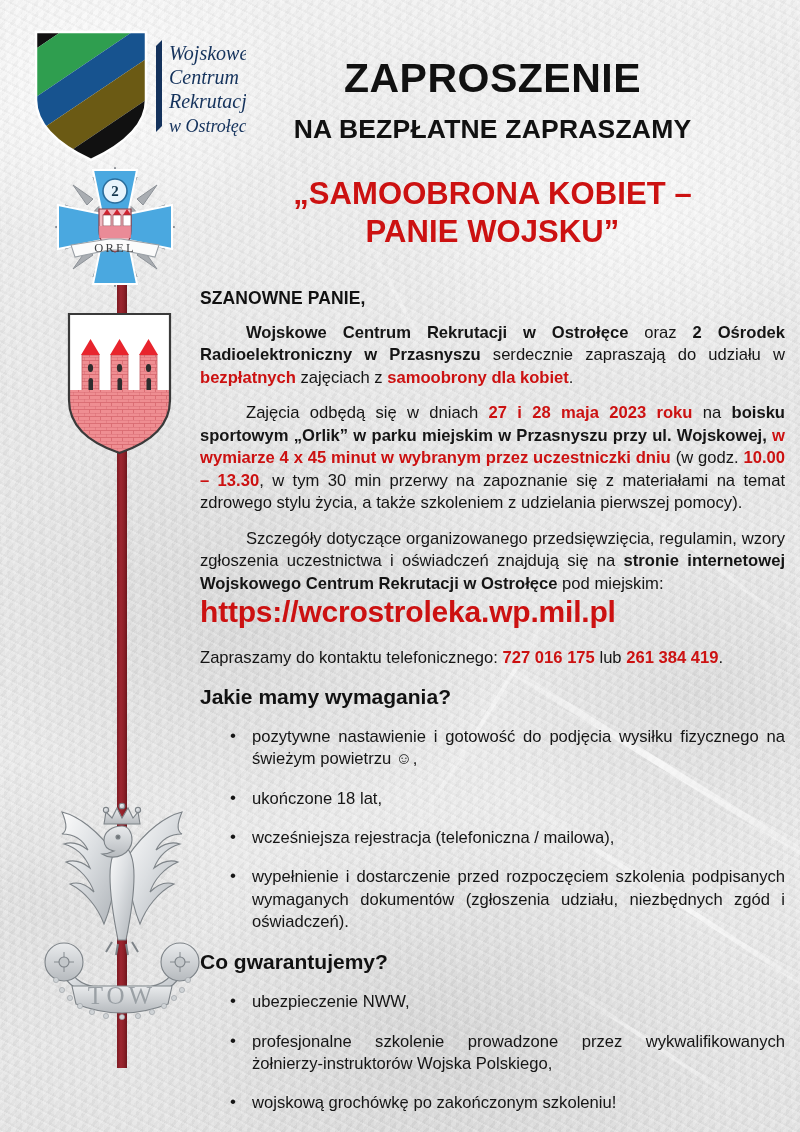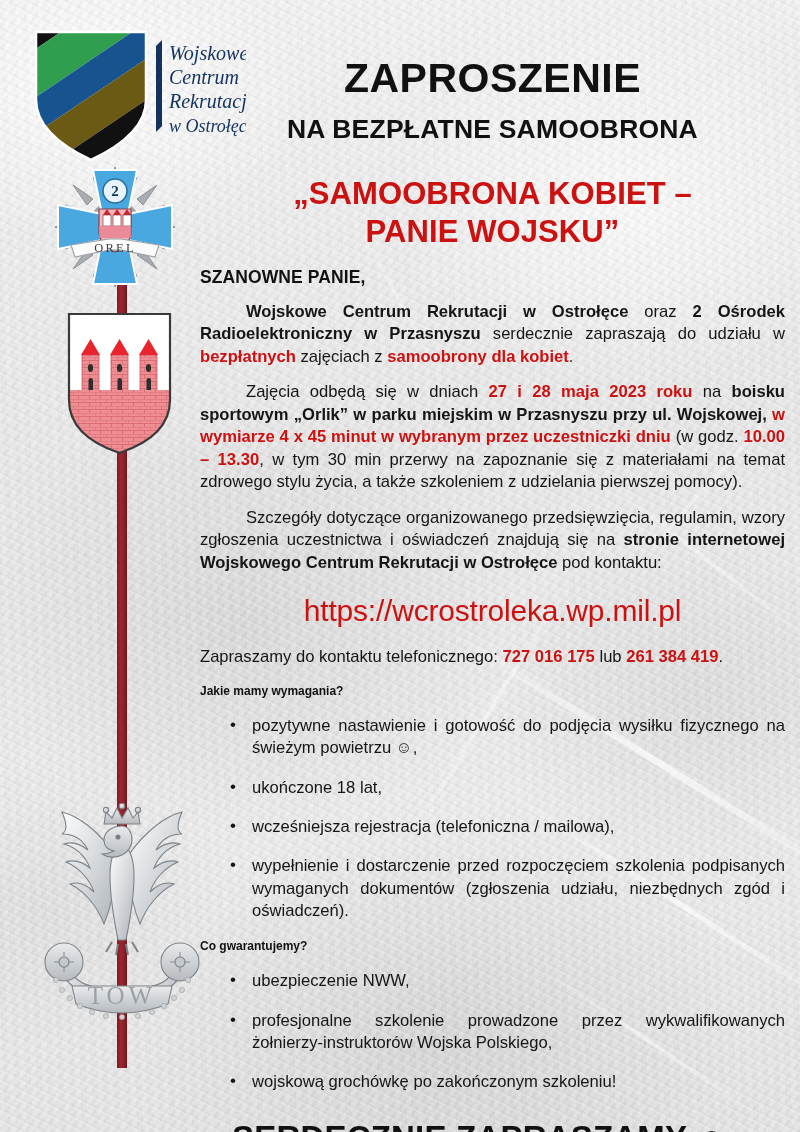--- a/index.html
+++ b/index.html
@@ -68,36 +68,36 @@
   }
   .h2 {
     font-size:26.5px; font-weight:bold; text-align:center;
     margin-top:14px; letter-spacing:.2px; color:#111;
   }
   .h3 {
     font-size:31px; font-weight:bold; text-align:center; color:#cc1111;
     margin-top:30px; line-height:1.24; letter-spacing:.1px;
   }
   .salutation {
-    font-size:17.5px; font-weight:bold; margin-top:15px; color:#111;
+    font-size:17.5px; font-weight:bold; margin-top:36px; color:#111;
     letter-spacing:.1px;
   }
   p.body {
     font-size:16.6px; line-height:1.355; text-align:justify;
     text-indent:46px; margin-top:13px; color:#151515;
   }
   b { font-weight:bold;margin-top:32px; }
   .red { color:#cc1111; }
   .url {
-    display:block; text-align:center; color:#cc1111;
-    font-size:30px; font-weight:normal; margin-top:20px; letter-spacing:-.2px;
+    display:block; color:#cc1111;
+    font-size:30px; font-weight:bold; letter-spacing:-.2px;
     text-decoration:none;
   }
   .contact { font-size:16.6px; margin-top:19px; color:#151515; }
-  .qhead { font-size:12px; font-weight:bold; margin-top:17px; color:#111; }
+  .qhead { font-size:21px; font-weight:bold; margin-top:17px; color:#111; }
   ul { list-style:none; margin-top:7px; }
   li {
     font-size:16.6px; line-height:1.345; text-align:justify;
     padding-left:52px; position:relative; margin-top:17px; color:#151515;
   }
   li::before {
     content:"\2022"; position:absolute; left:30px; top:-1px;
     font-size:17px; color:#151515;
   }
   .closing {
@@ -301,34 +301,34 @@
         <circle cx="142" cy="208" r="2.6"></circle>
         <circle cx="150" cy="200" r="2.6"></circle>
       <circle cx="156" cy="190" r="2.6"></circle>
     </g>
     <text x="90" y="214" text-anchor="middle" font-family="'Liberation Serif', serif" font-size="25" letter-spacing="4" fill="#9aa0a5">TOW</text>
   </svg>
 
   <div id="content">
 
     <div class="h1">ZAPROSZENIE</div>
-    <div class="h2">NA BEZPŁATNE SAMOOBRONA</div>
+    <div class="h2">NA BEZPŁATNE ZAPRASZAMY</div>
 
     <div class="h3">
       <span>„SAMOOBRONA KOBIET –</span><br>
       <span>PANIE WOJSKU”</span>
     </div>
 
     <div class="salutation">SZANOWNE PANIE,</div>
 
     <p class="body"><b>Wojskowe Centrum Rekrutacji w Ostrołęce</b><span> oraz </span><b>2 Ośrodek Radioelektroniczny w Przasnyszu</b><span> serdecznie zapraszają do udziału w </span><b class="red">bezpłatnych</b><span> zajęciach z </span><b class="red">samoobrony dla kobiet</b><span>.</span></p>
 
     <p class="body"><span>Zajęcia odbędą się w dniach </span><b class="red">27 i 28 maja 2023 roku</b><span> na </span><b>boisku sportowym „Orlik” w parku miejskim w Przasnyszu przy ul. Wojskowej,</b><span> </span><b class="red">w wymiarze 4 x 45 minut w wybranym przez uczestniczki dniu</b><span> (w godz. </span><b class="red">10.00 – 13.30</b><span>, w tym 30 min przerwy na zapoznanie się z materiałami na temat zdrowego stylu życia, a także szkoleniem z udzielania pierwszej pomocy).</span></p>
 
-    <p class="body"><span>Szczegóły dotyczące organizowanego przedsięwzięcia, regulamin, wzory zgłoszenia uczestnictwa i oświadczeń znajdują się na </span><b>stronie internetowej Wojskowego Centrum Rekrutacji w Ostrołęce</b><span> pod kontaktu:</span></p>
+    <p class="body"><span>Szczegóły dotyczące organizowanego przedsięwzięcia, regulamin, wzory zgłoszenia uczestnictwa i oświadczeń znajdują się na </span><b>stronie internetowej Wojskowego Centrum Rekrutacji w Ostrołęce</b><span> pod miejskim:</span></p>
 
     <a class="url" href="#">https://wcrostroleka.wp.mil.pl</a>
 
     <div class="contact"><span>Zapraszamy do kontaktu telefonicznego: </span><b class="red">727 016 175</b><span> lub </span><b class="red">261 384 419</b><span>.</span></div>
 
     <div class="qhead">Jakie mamy wymagania?</div>
     <ul>
       <li>pozytywne nastawienie i gotowość do podjęcia wysiłku fizycznego na świeżym powietrzu ☺,</li>
       <li>ukończone 18 lat,</li>
       <li>wcześniejsza rejestracja (telefoniczna / mailowa),</li>

